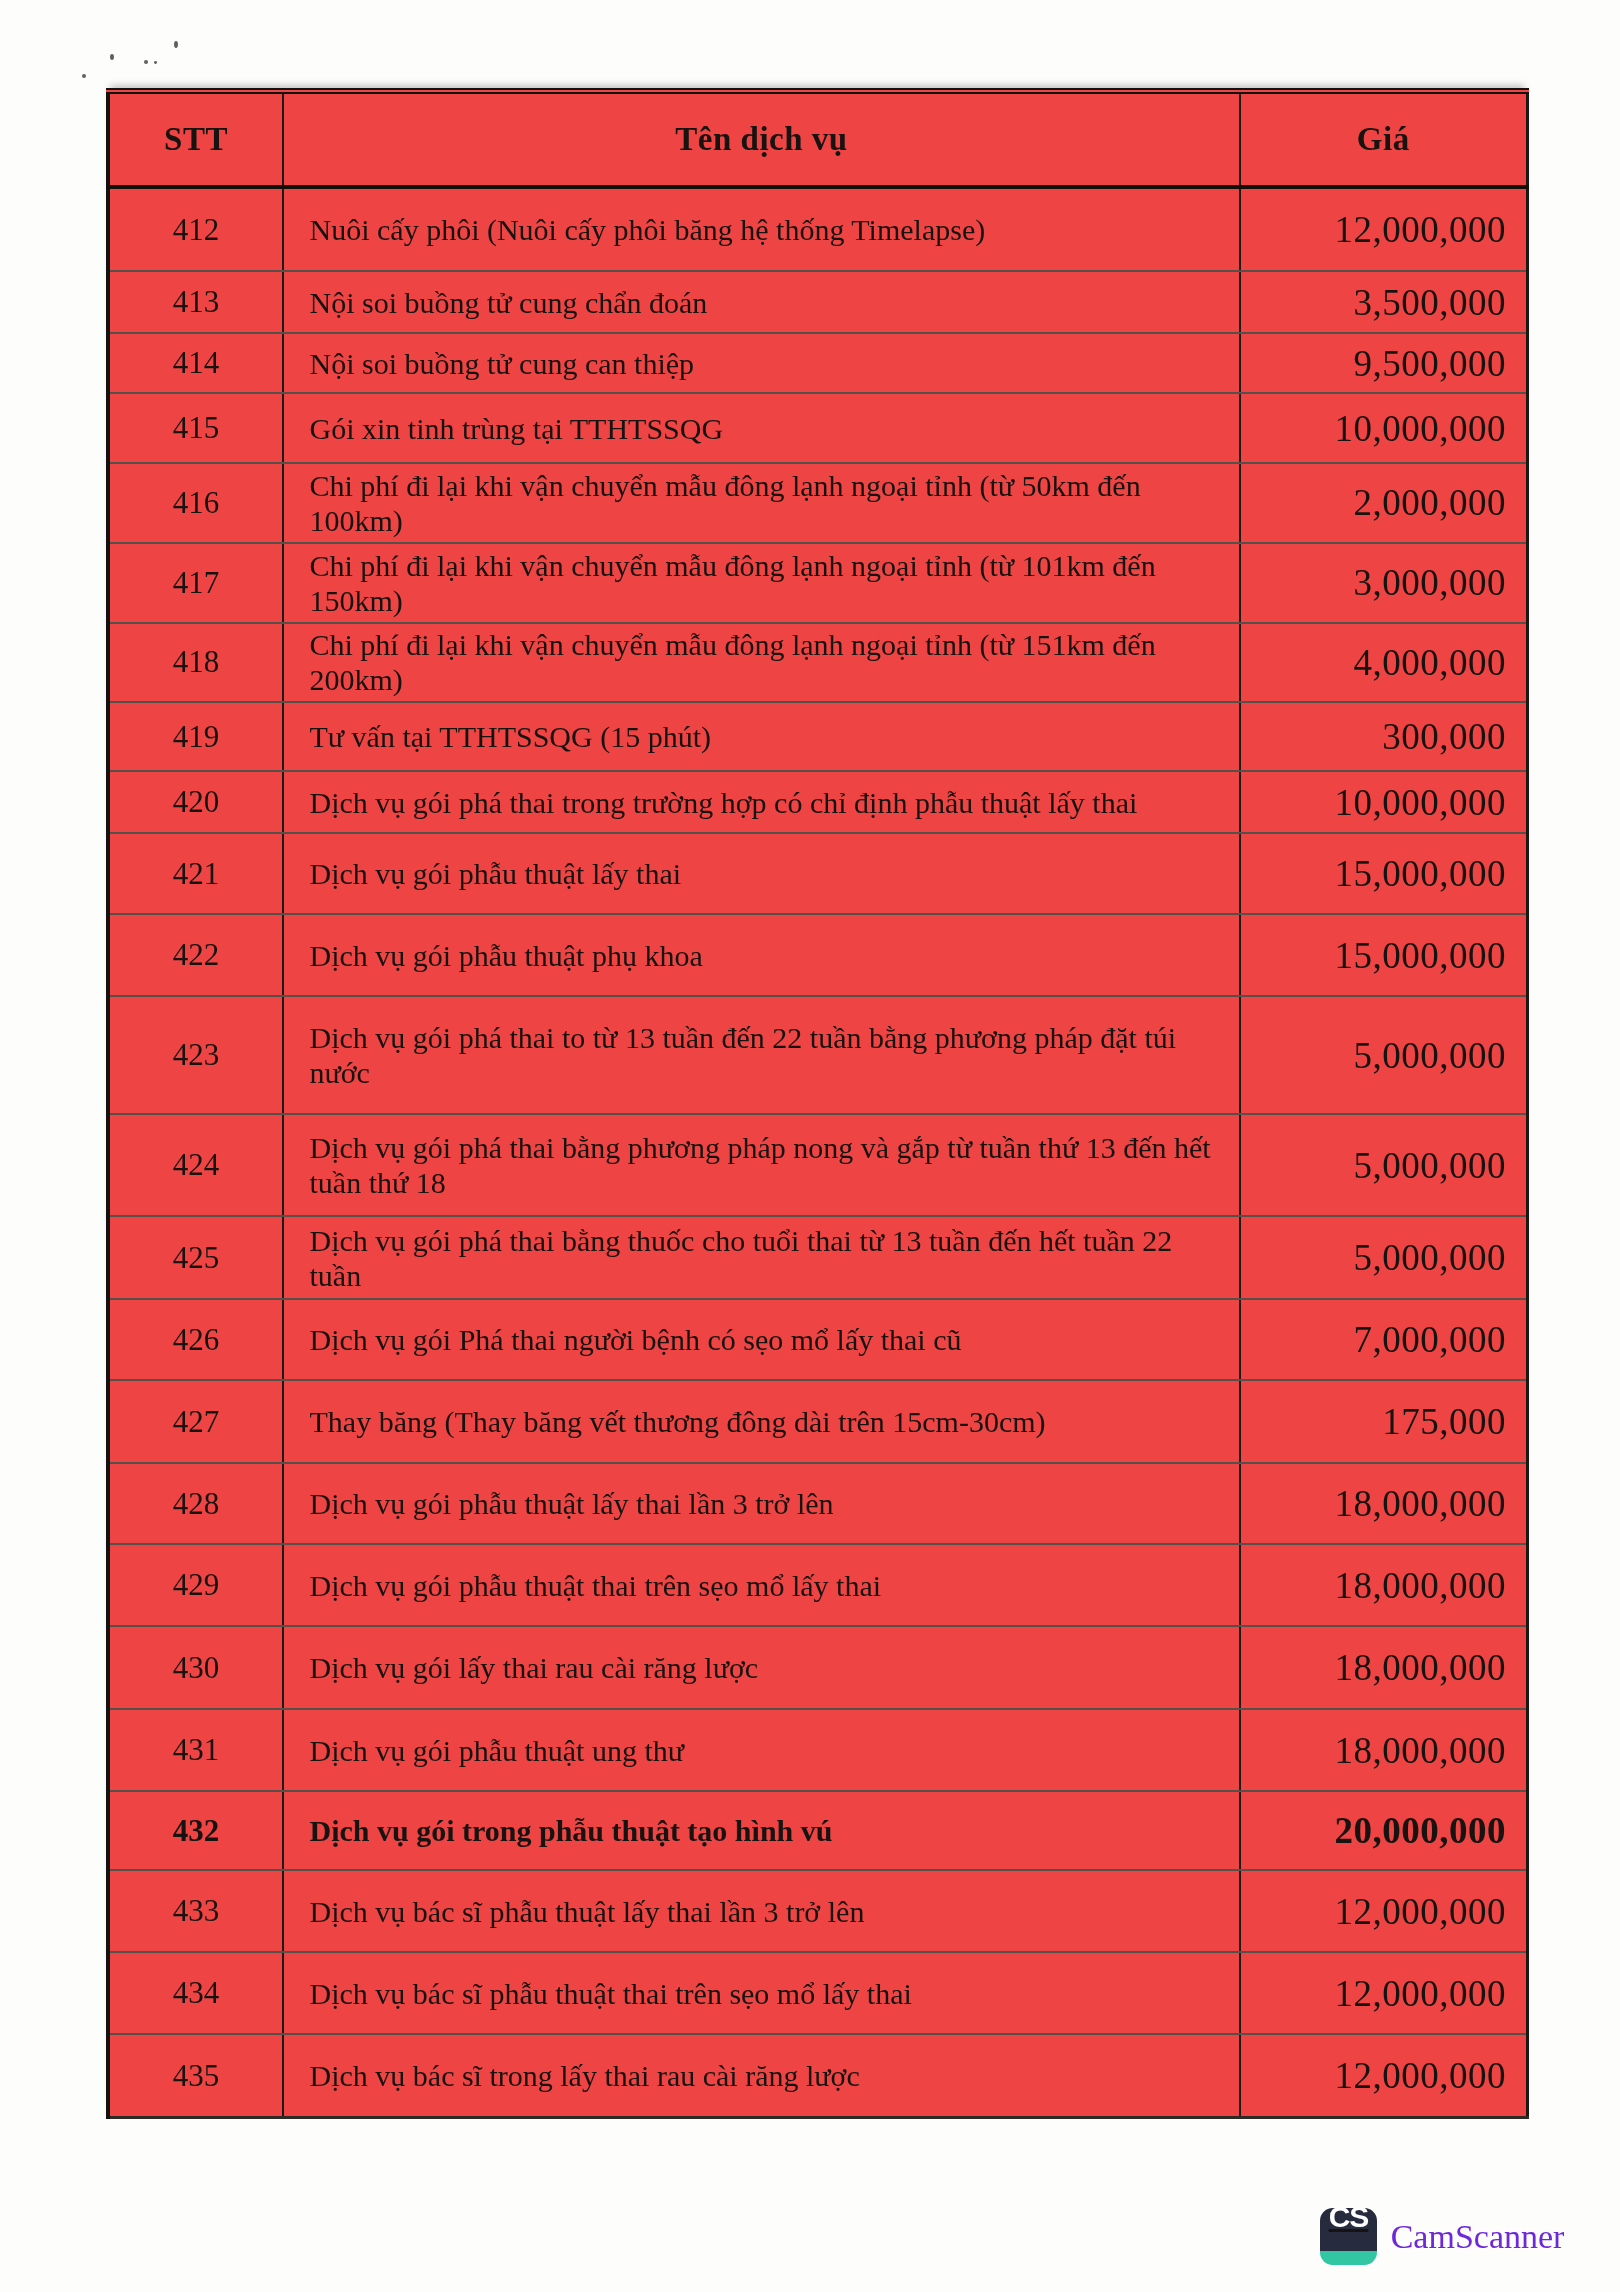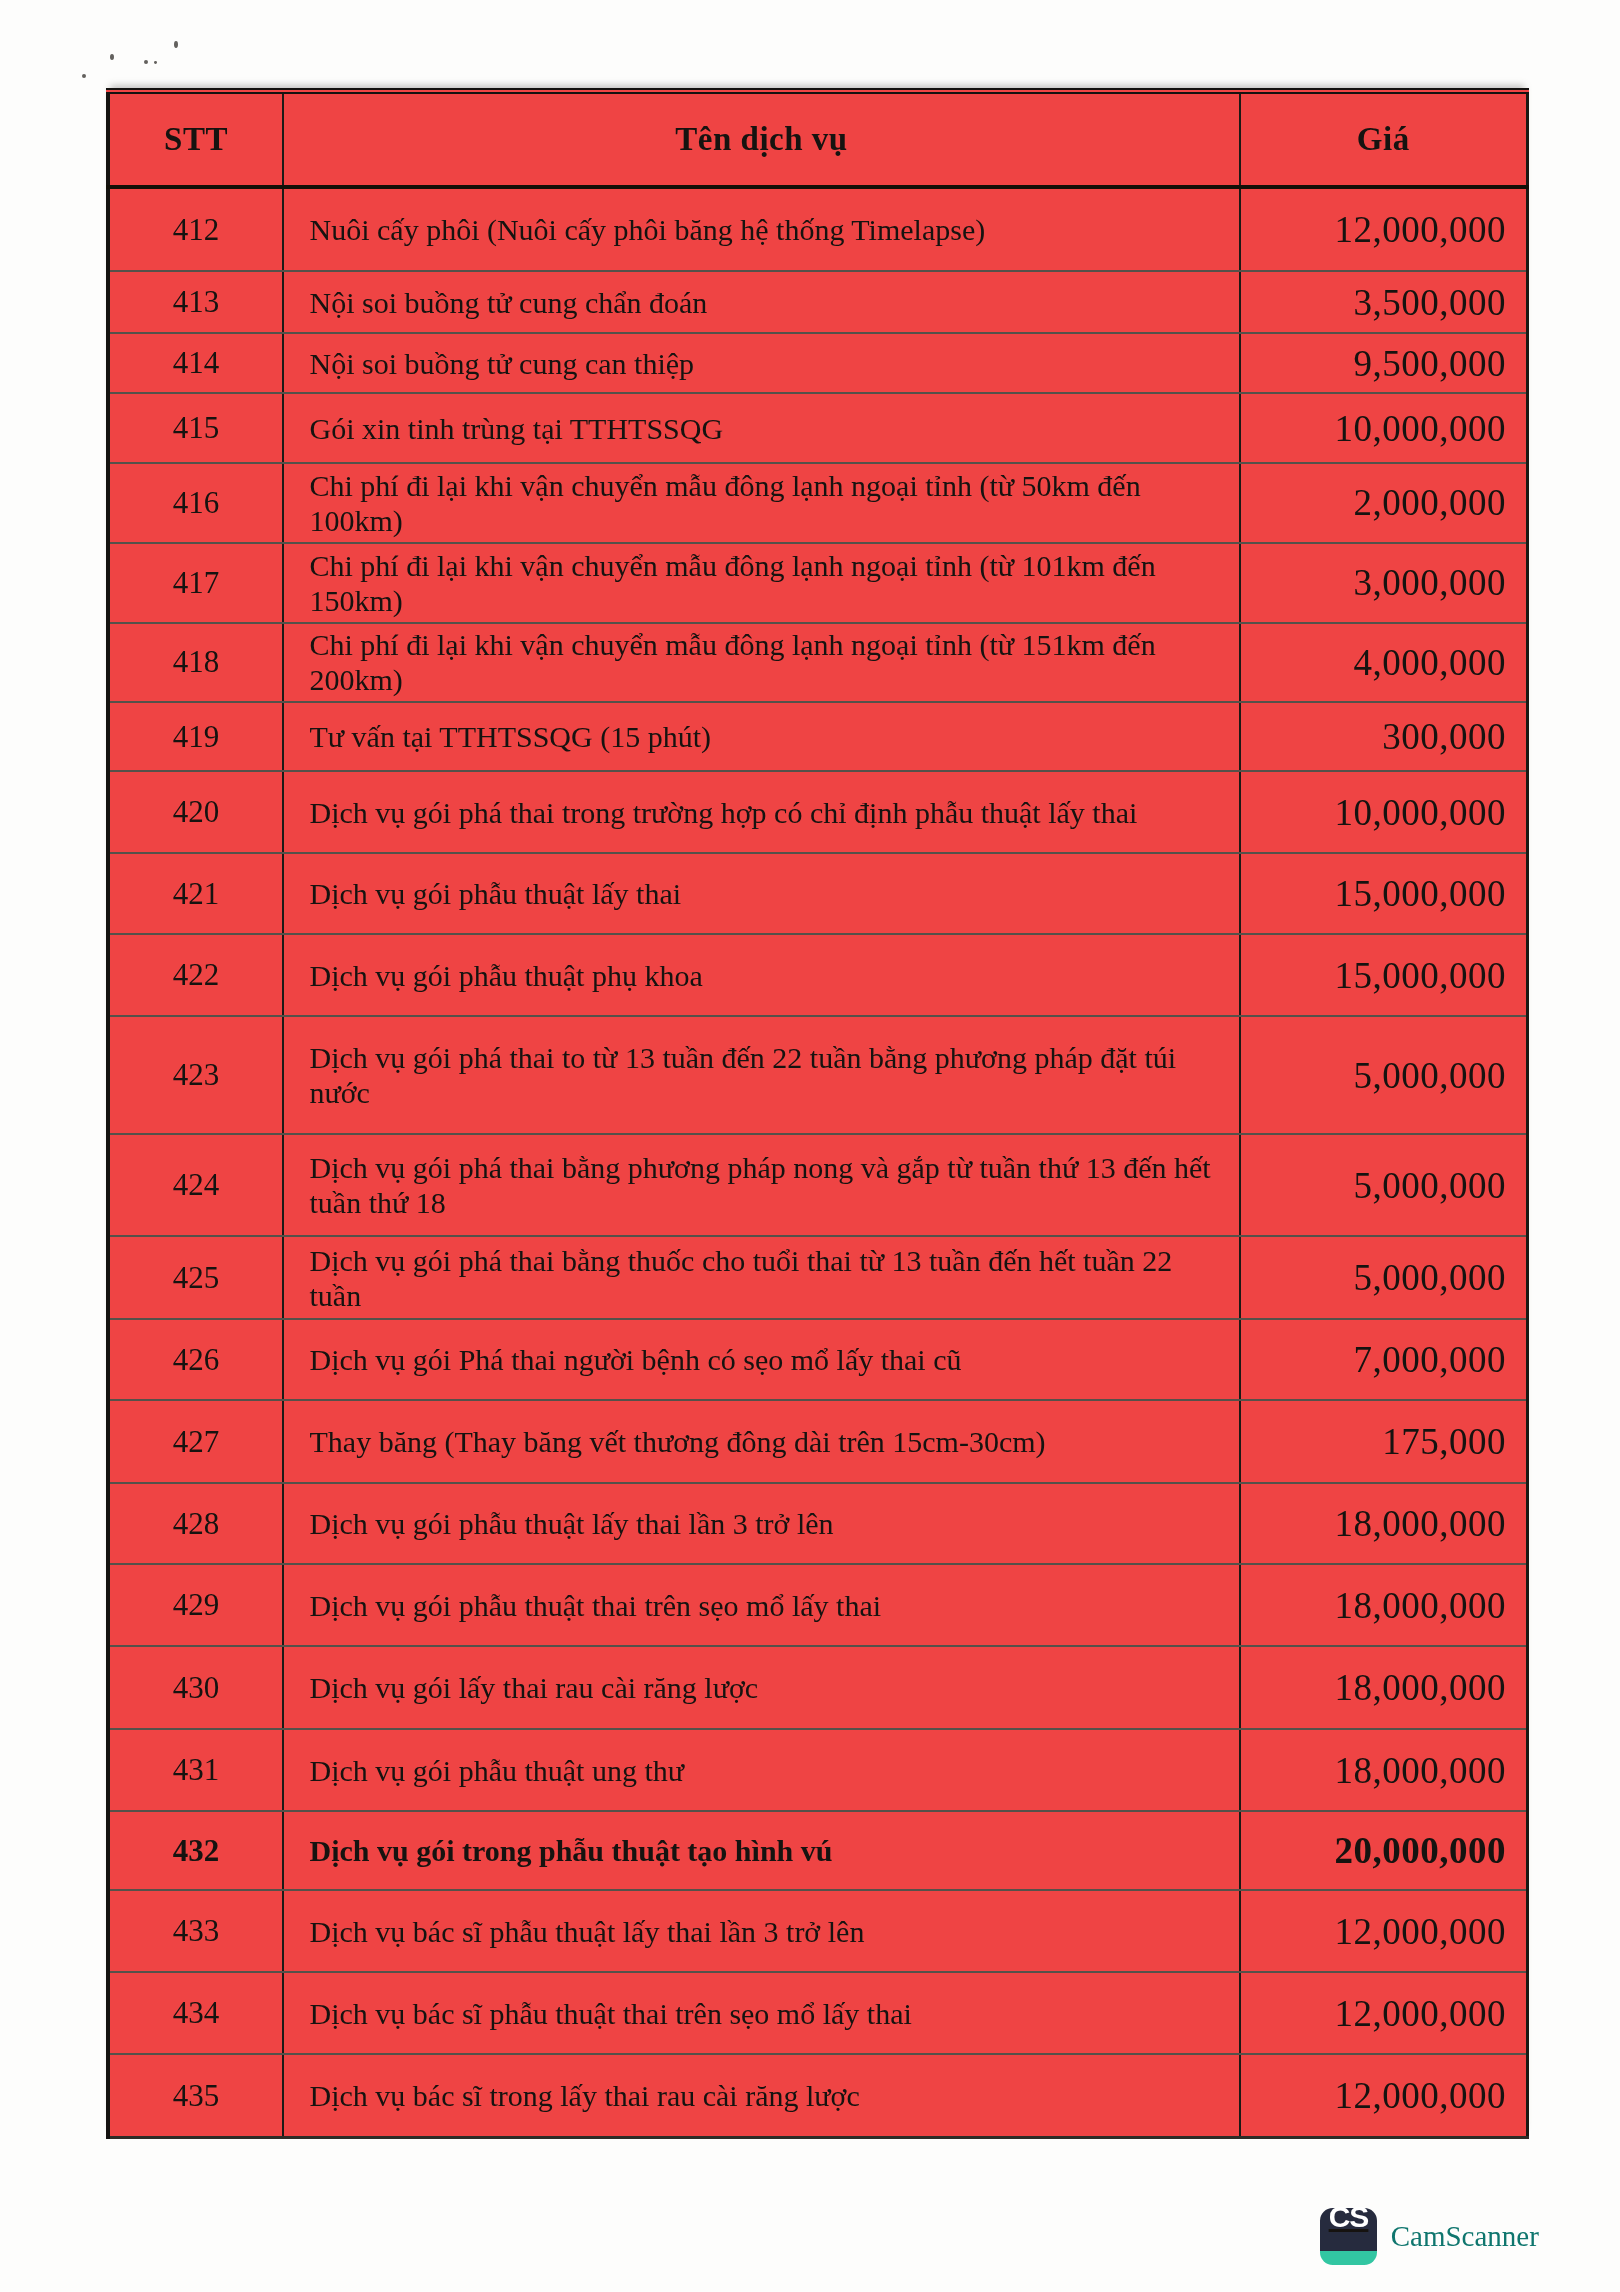--- a/index.html
+++ b/index.html
@@ -56,21 +56,21 @@
     display: flex; align-items: flex-start; justify-content: center;
     flex: 0 0 auto;
     text-decoration: underline;
   }
   .cs-badge span {
     font-family: "Liberation Sans", sans-serif;
     font-weight: bold; font-size: 30px; color: #ffffff;
     letter-spacing: -1px; margin-top: -7.8px;
   }
   .cs-name {
-    margin-left: 13.7px; font-size: 29px; color: #0f766e;
+    margin-left: 13.7px; font-size: 34px; color: #6d28d9;
     font-family: "Liberation Serif", "DejaVu Serif", serif;
     white-space: nowrap;
   }
 </style>
 </head>
 <body>
 
 <div class="speckle" style="left:82px;top:74px;width:3.9px;height:3.9px;"></div>
 <div class="speckle" style="left:110px;top:54px;width:3.9px;height:5.9px;"></div>
 <div class="speckle" style="left:144px;top:60px;width:3.9px;height:3.9px;"></div>
@@ -125,21 +125,21 @@
         <tr class="data-row" style="height: 74px;">
     <td class="stt">418</td>
     <td class="service">Chi phí đi lại khi vận chuyển mẫu đông lạnh ngoại tỉnh (từ 151km đến 200km)</td>
     <td class="price-val">4,000,000</td>
   </tr>
         <tr class="data-row" style="height: 69px;">
     <td class="stt">419</td>
     <td class="service">Tư vấn tại TTHTSSQG (15 phút)</td>
     <td class="price-val">300,000</td>
   </tr>
-        <tr class="data-row" style="height: 82px;">
+        <tr class="data-row" style="height: 62px;">
     <td class="stt">420</td>
     <td class="service">Dịch vụ gói phá thai trong trường hợp có chỉ định phẫu thuật lấy thai</td>
     <td class="price-val">10,000,000</td>
   </tr>
         <tr class="data-row" style="height: 81px;">
     <td class="stt">421</td>
     <td class="service">Dịch vụ gói phẫu thuật lấy thai</td>
     <td class="price-val">15,000,000</td>
   </tr>
         <tr class="data-row" style="height: 82px;">

